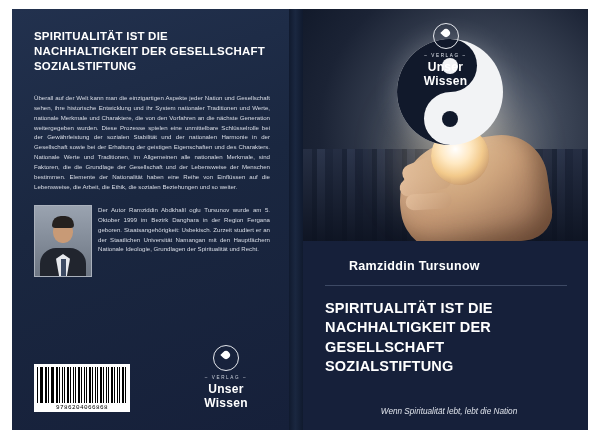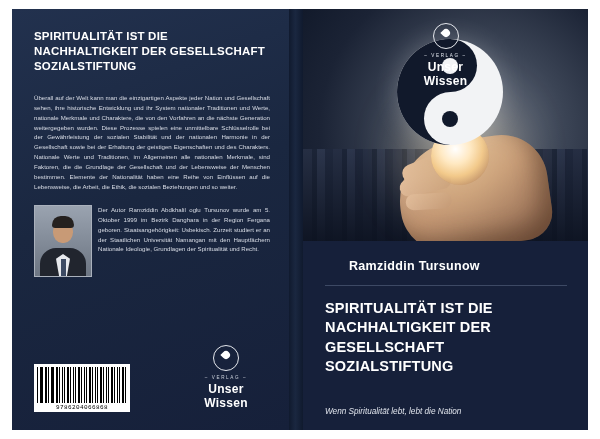--- a/index.html
+++ b/index.html
@@ -359,20 +359,21 @@
     letter-spacing: .2px;
   }
   .front-sub {
     position: absolute;
     left: 22px;
     top: 398px;
     width: 248px;
     color: #e0e4ec;
     font-size: 8.2px;
     font-style: italic;
+    text-align: center;
   }
 </style>
 </head>
 <body>
 
 <div class="cover-wrap">
 
   <div class="back-cover">
     <div class="back-title">SPIRITUALITÄT IST DIE NACHHALTIGKEIT DER GESELLSCHAFT SOZIALSTIFTUNG</div>
     <div class="back-blurb">Überall auf der Welt kann man die einzigartigen Aspekte jeder Nation und Gesellschaft sehen, ihre historische Entwicklung und ihr System nationaler Traditionen und Werte, nationale Merkmale und Charaktere, die von den Vorfahren an die nächste Generation weitergegeben wurden. Diese Prozesse spielen eine unmittelbare Schlüsselrolle bei der Gewährleistung der sozialen Stabilität und der nationalen Harmonie in der Gesellschaft sowie bei der Erhaltung der geistigen Eigenschaften und des Charakters. Nationale Werte und Traditionen, im Allgemeinen alle nationalen Merkmale, sind Faktoren, die die Grundlage der Gesellschaft und der Lebensweise der Menschen bestimmen. Elemente der Nationalität haben eine Reihe von Einflüssen auf die Lebensweise, die Arbeit, die Ethik, die sozialen Beziehungen und so weiter.</div>

